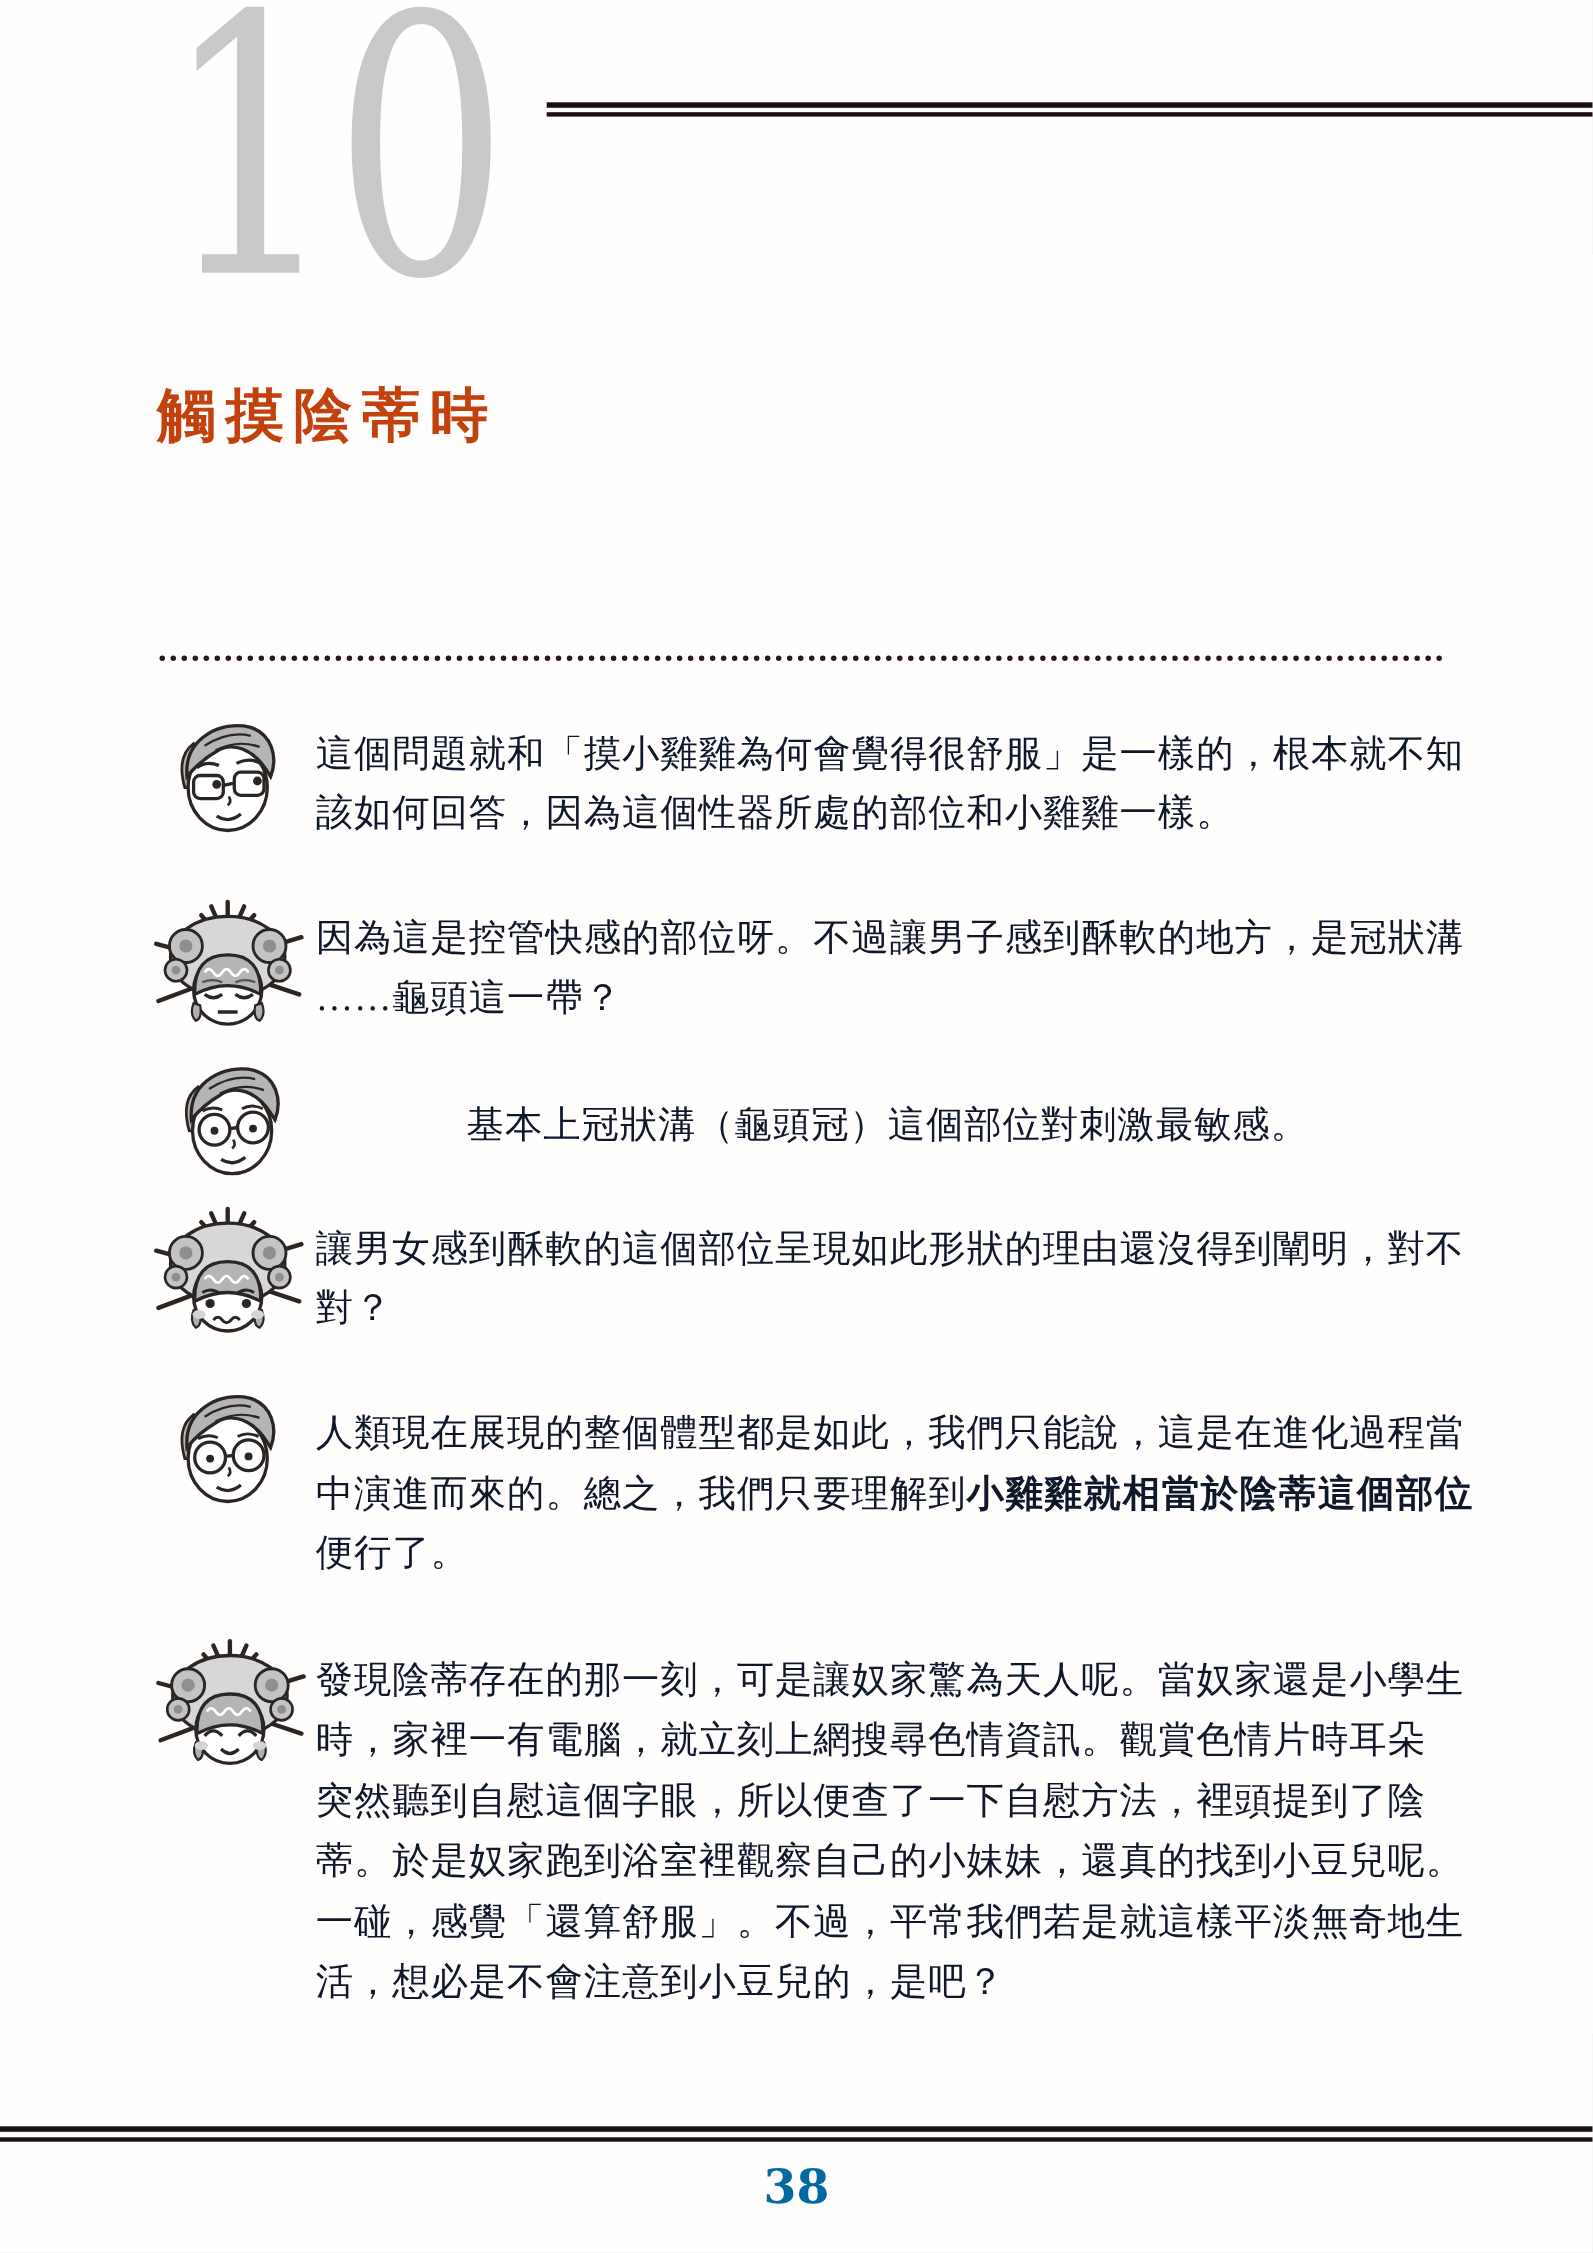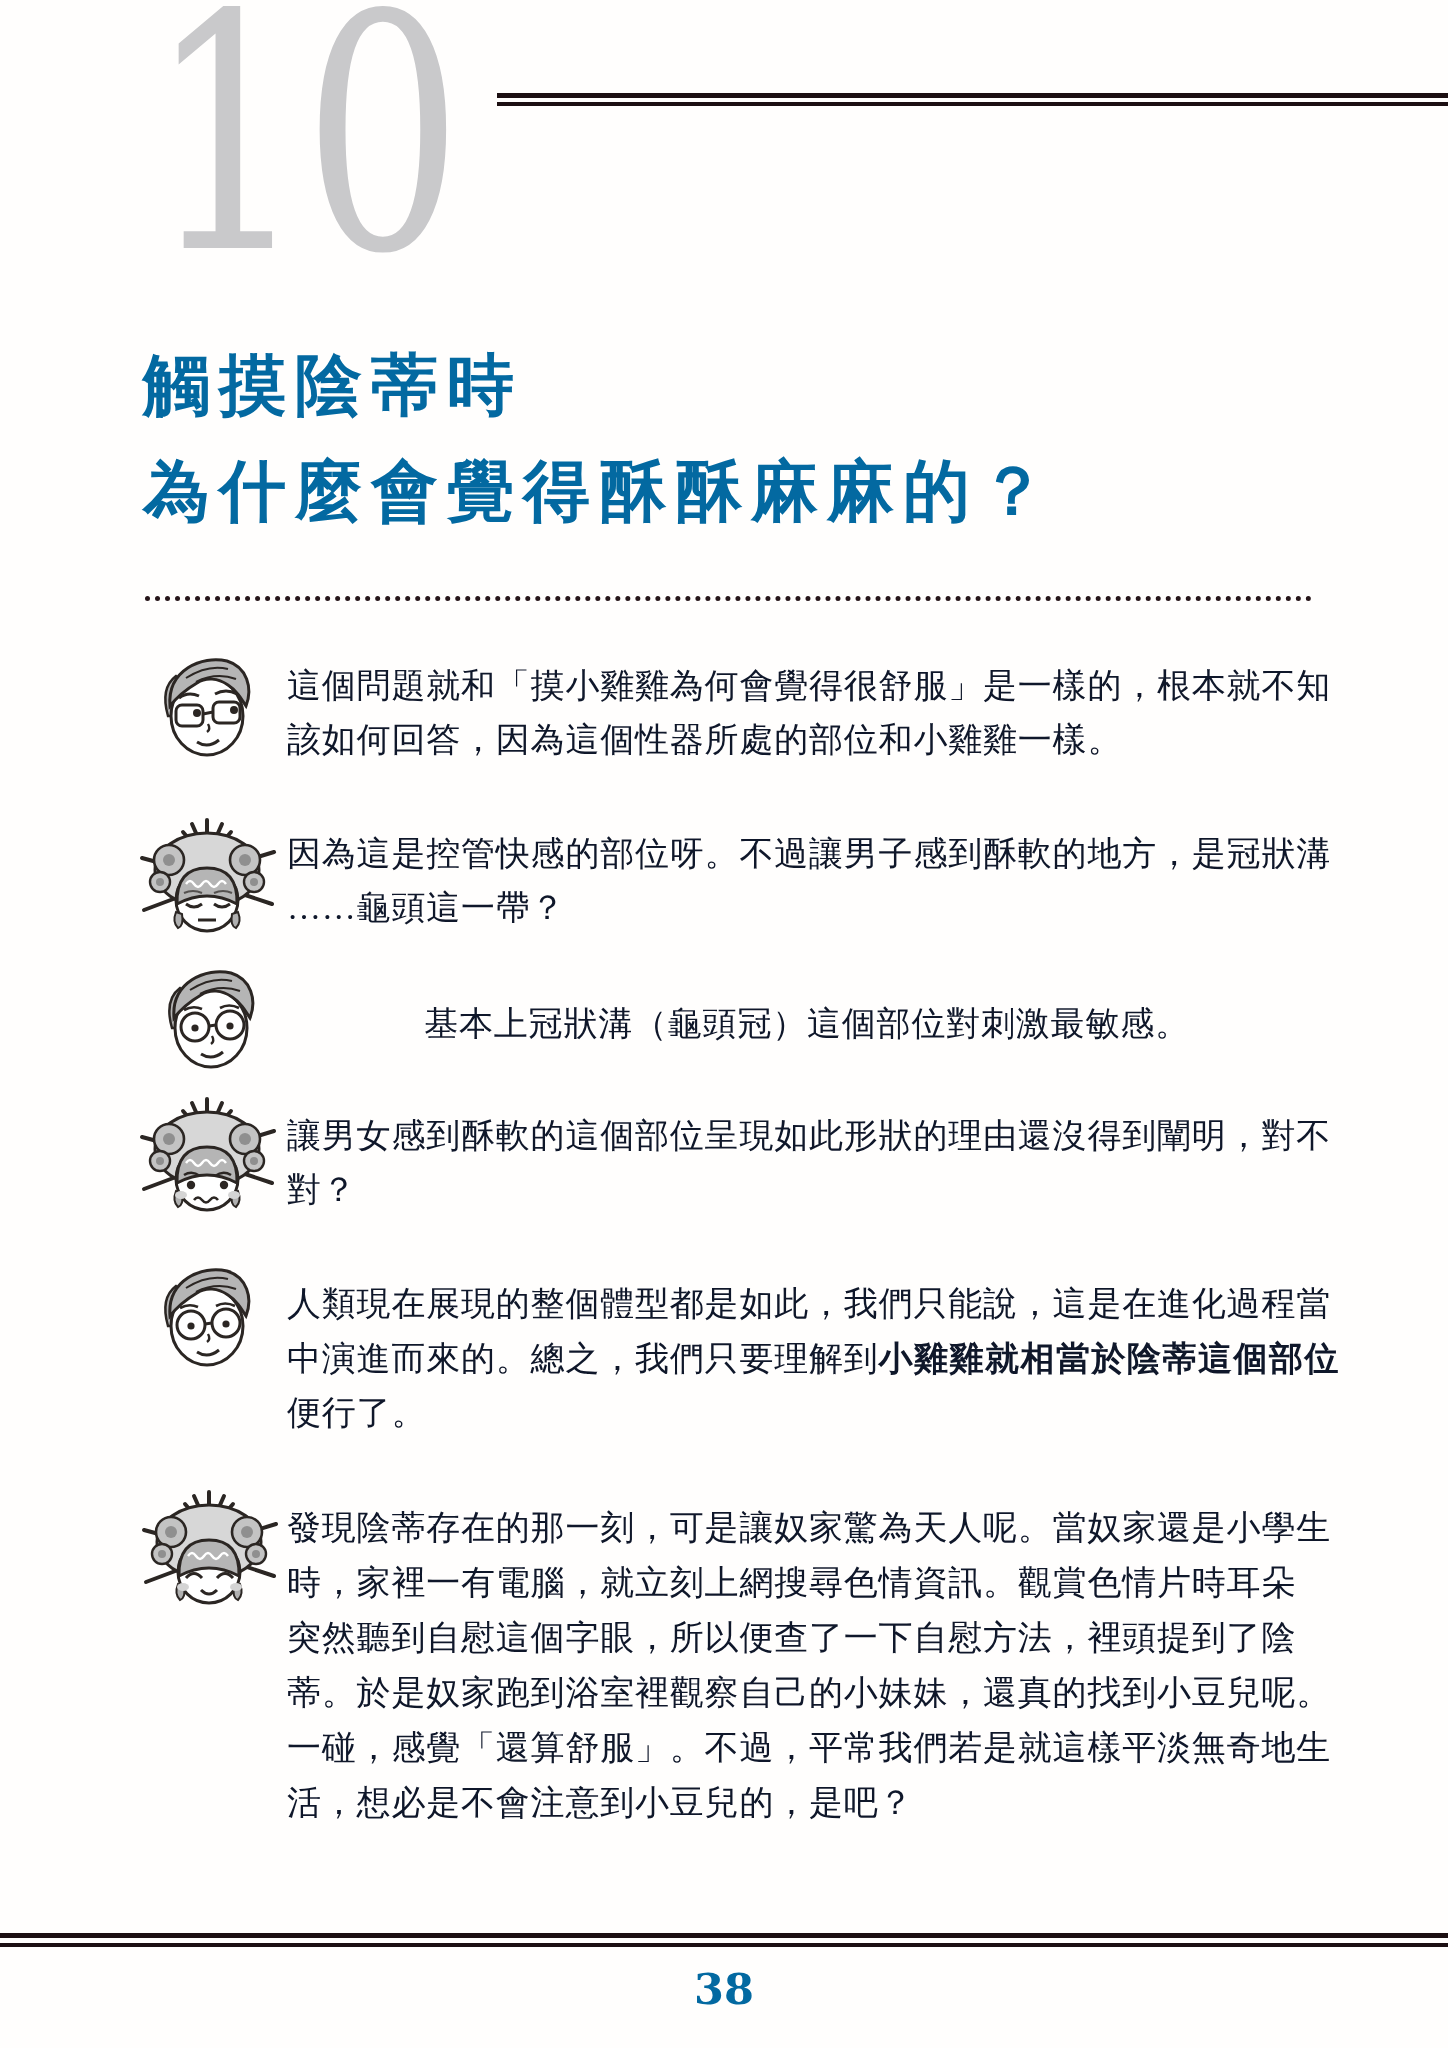--- a/index.html
+++ b/index.html
@@ -32,25 +32,25 @@
   }
   .rule-bottom{
     position:absolute;left:0;right:0;top:1933px;
     height:5px;
     border-top:5px solid #1c0f12;
     border-bottom:4px solid #1c0f12;
   }
   
   .title-line{
     position:absolute;left:143px;
-    font-size:67px;line-height:1;
+    font-size:53px;line-height:1;
     font-weight:700;
     letter-spacing:9px;
     white-space:nowrap;
-    color:#0369a1;
+    color:#c2410c;
   }
   .title-line.l1{top:352px;}
   .title-line.l2{top:458px;}
   
   .dotted-divider{
     position:absolute;left:145px;top:596px;width:1167px;height:0;
     border-top:5px dotted #261519;
   }
   
   .avatar{position:absolute;}
@@ -79,21 +79,20 @@
 </head>
 <body>
 
 <div class="page">
 
   <div class="chapter-num">10</div>
 
   <div class="rule-top"></div>
 
   <div class="title-line l1">觸摸陰蒂時</div>
-  <div class="title-line l2">為什麼會覺得酥酥麻麻的？</div>
 
   <div class="dotted-divider"></div>
 
   <div id="dialogue-root">
       <div class="avatar" style="left: 152px; top: 652px;"><svg width="106" height="112" viewBox="0 0 106 112">
     <path d="M16,64 Q8,36 24,24 L36,34 Q22,44 25,64 Z" fill="#b5b5b5" stroke="#2b2623" stroke-width="2.5"></path>
     <ellipse cx="55" cy="64" rx="36" ry="39" fill="#fff" stroke="#2b2623" stroke-width="3"></ellipse>
     <path d="M18,54 C15,18 50,3 75,9 C95,15 101,36 94,54 C89,46 84,38 76,33 C66,26 54,25 45,31 C33,38 25,45 18,54 Z" fill="#b5b5b5" stroke="#2b2623" stroke-width="3"></path>
     <path d="M34,26 Q56,12 76,17" stroke="#2b2623" stroke-width="2" fill="none"></path>
     <path d="M44,30 Q64,20 84,27" stroke="#2b2623" stroke-width="2" fill="none"></path>

